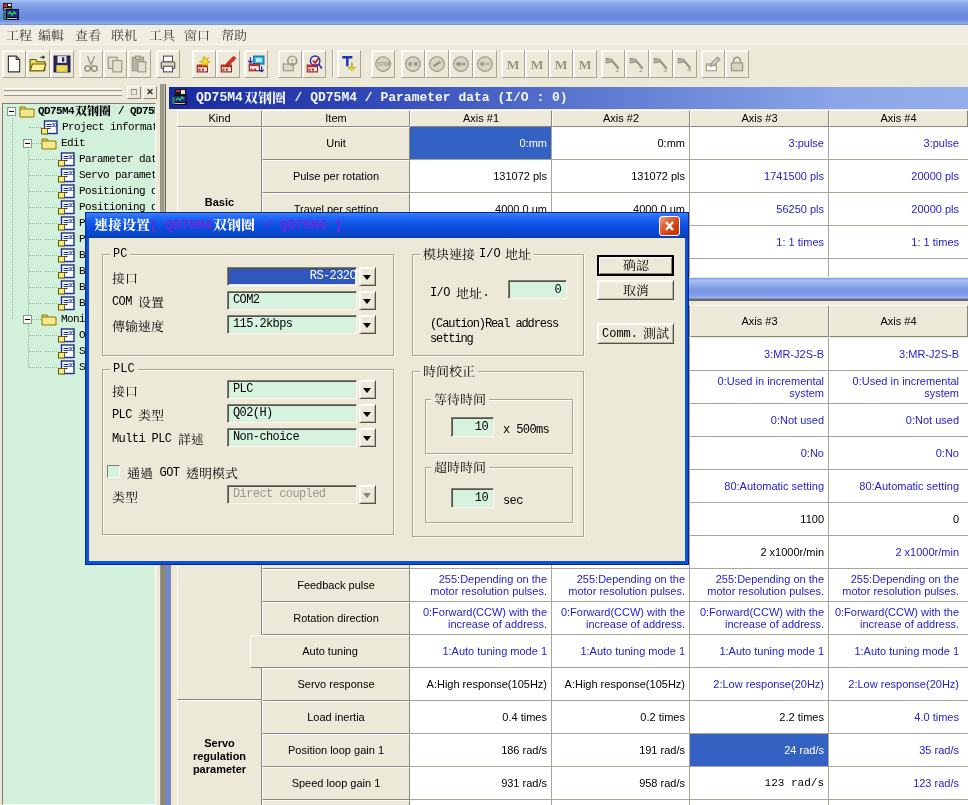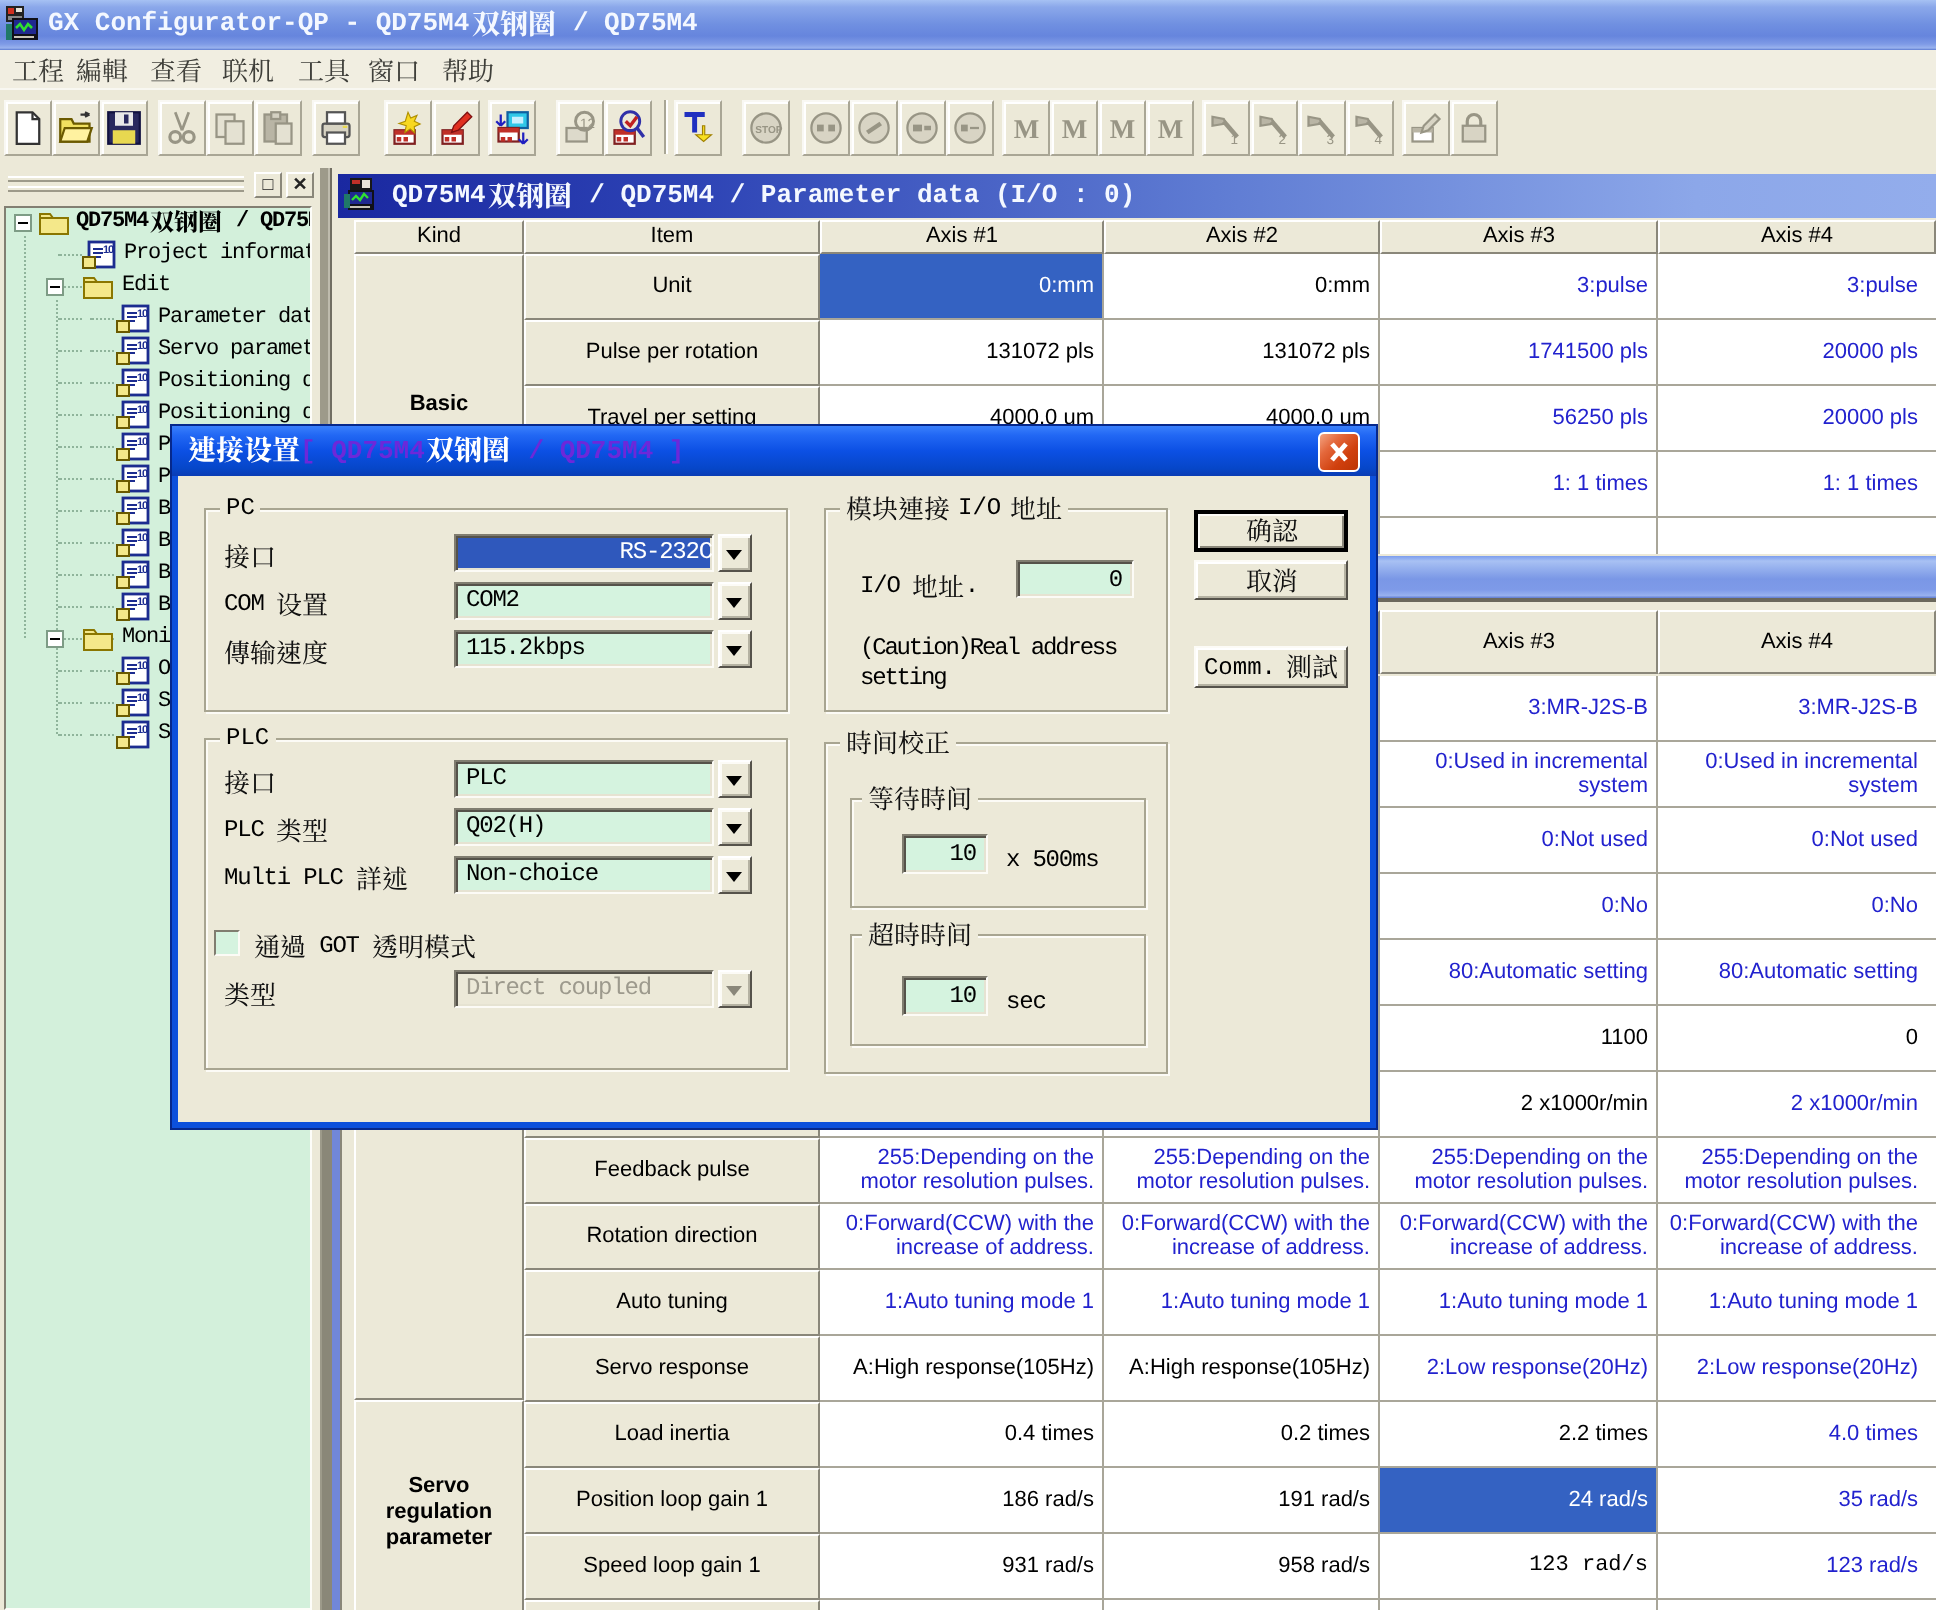--- a/index.html
+++ b/index.html
@@ -46,27 +46,20 @@
 <rect x="0" y="0" width="9" height="8" fill="#222"></rect>
       <rect x="1" y="1" width="3" height="3" fill="#D03020"></rect>
       <rect x="5" y="1" width="3" height="2" fill="#E8E4D8"></rect>
       <rect x="1" y="5" width="7" height="2" fill="#888"></rect>
 <rect x="3" y="6" width="13" height="11" fill="#101018"></rect>
       <rect x="4" y="7" width="11" height="7" fill="#202890"></rect>
 <polyline points="5,11 7,9 9,12 11,9 13,11" stroke="#30E030" stroke-width="1.3" fill="none"></polyline>
 <rect x="0" y="9" width="3" height="8" fill="#207868"></rect>
       <rect x="4" y="15" width="10" height="1" fill="#C8C4B8"></rect>
     </svg>
-    <div class="abs" style="left:24px;top:4px;font:bold 13px 'Liberation Mono';color:#F4F8FF;white-space:pre;display:flex;align-items:center">GX Configurator-QP - QD75M4<svg class="" style="width:42.0px;height:14px;margin:0 1px" viewBox="0 0 3000 1000" preserveAspectRatio="none">
-        <g fill="#F4F8FF" transform="translate(0,857) scale(1,-1)">
-          <use href="#g0" x="0"></use>
-          <use href="#g1" x="1000"></use>
-          <use href="#g2" x="2000"></use>
-        </g>
-      </svg> / QD75M4</div>
   </div>
 <div class="abs menubar"></div>
 <div class="abs" style="left:6px;top:29px">
     <svg class="" style="width:26.0px;height:13px;" viewBox="0 0 2000 1000" preserveAspectRatio="none">
       <g fill="#3F3F3A" transform="translate(0,857) scale(1,-1)">
         <use href="#g3" x="0"></use>
         <use href="#g4" x="1000"></use>
       </g>
     </svg>
   </div>
@@ -582,21 +575,21 @@
 <div class="icell" style="left:177px;top:700px;width:85px;height:112px;font-weight:bold;line-height:13px">Servo<br>regulation<br>parameter</div>
 <div class="icell" style="left:262px;top:338px;width:148px;height:33px;line-height:13px">Servo series</div>
 <div class="icell" style="left:262px;top:371px;width:148px;height:33px;line-height:13px">Absolute position</div>
 <div class="icell" style="left:262px;top:404px;width:148px;height:33px;line-height:13px">Function selection</div>
 <div class="icell" style="left:262px;top:437px;width:148px;height:33px;line-height:13px">Stopper function</div>
 <div class="icell" style="left:262px;top:470px;width:148px;height:33px;line-height:13px">Regenerative brake</div>
 <div class="icell" style="left:262px;top:503px;width:148px;height:33px;line-height:13px">Load capacity</div>
 <div class="icell" style="left:262px;top:536px;width:148px;height:33px;line-height:13px">Rated speed</div>
 <div class="icell" style="left:262px;top:569px;width:148px;height:33px;line-height:13px">Feedback pulse</div>
 <div class="icell" style="left:262px;top:602px;width:148px;height:33px;line-height:13px">Rotation direction</div>
-<div class="icell" style="left:262px;top:635px;width:148px;height:33px;line-height:13px">Auto tuning</div>
+<div class="icell" style="left:250px;top:635px;width:160px;height:33px;line-height:13px">Auto tuning</div>
 <div class="icell" style="left:262px;top:668px;width:148px;height:33px;line-height:13px">Servo response</div>
 <div class="icell" style="left:262px;top:701px;width:148px;height:33px;line-height:13px">Load inertia</div>
 <div class="icell" style="left:262px;top:734px;width:148px;height:33px;line-height:13px">Position loop gain 1</div>
 <div class="icell" style="left:262px;top:767px;width:148px;height:33px;line-height:13px">Speed loop gain 1</div>
 <div class="icell" style="left:262px;top:800px;width:148px;height:12px;line-height:13px"></div>
 <div class="dcell blue" style="left:410px;top:338px;width:142px;height:33px;">3:MR-J2S-B</div>
 <div class="dcell blue" style="left:552px;top:338px;width:138px;height:33px;">3:MR-J2S-B</div>
 <div class="dcell blue" style="left:690px;top:338px;width:139px;height:33px;">3:MR-J2S-B</div>
 <div class="dcell blue" style="left:829px;top:338px;width:139px;height:33px;padding-right:9px;border-right:none;">3:MR-J2S-B</div>
 <div class="dcell blue" style="left:410px;top:371px;width:142px;height:33px;">0:Used in incremental<br>system</div>

